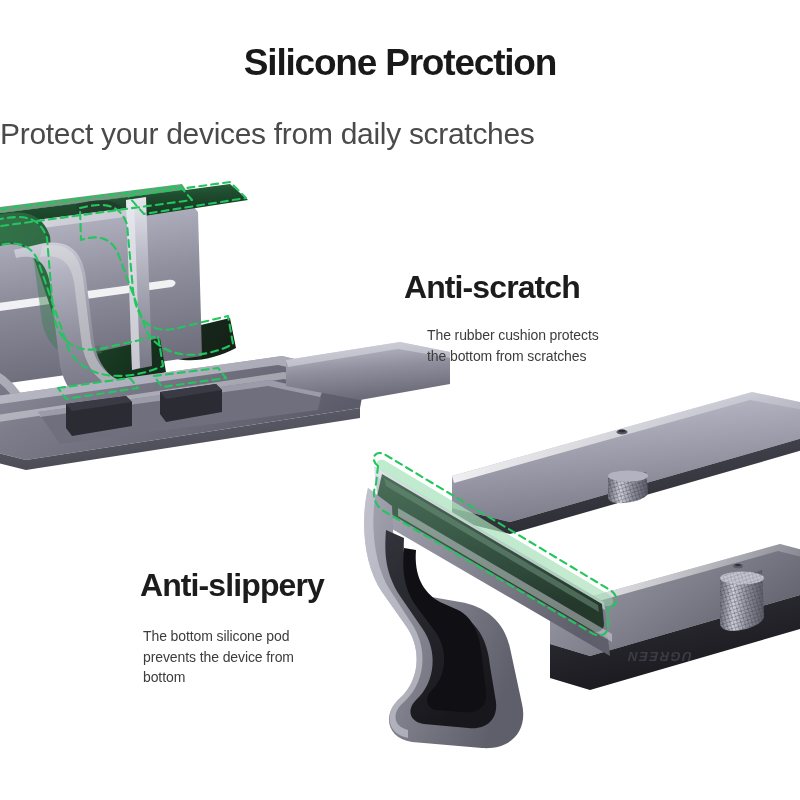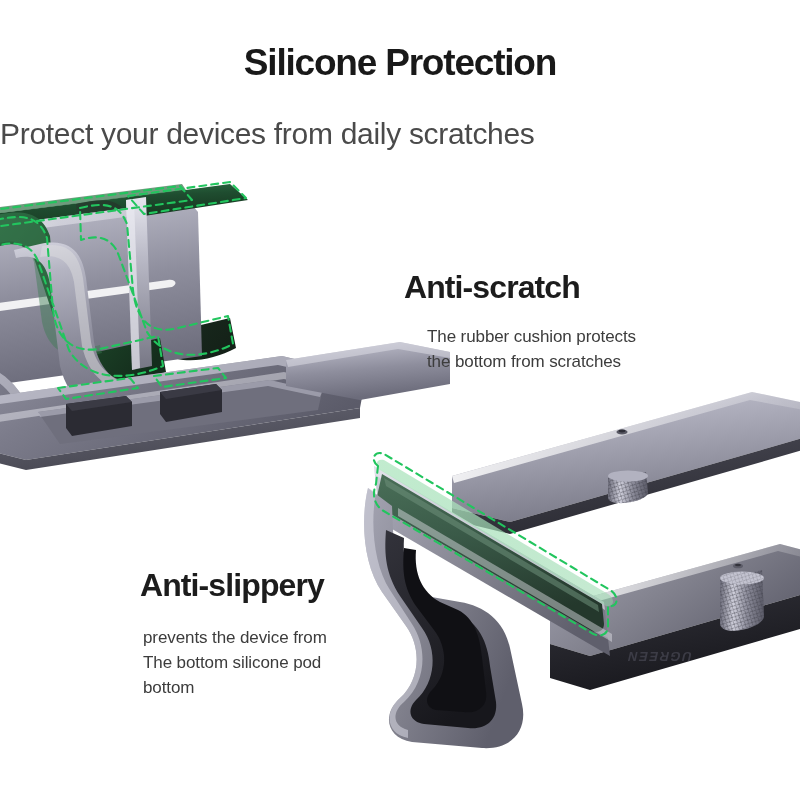--- a/index.html
+++ b/index.html
@@ -24,21 +24,21 @@
     text-align:left;
     font-size:30px; font-weight:400; letter-spacing:-0.3px;
     color:#4a4a4a; line-height:1.2;
   }
   .feature{ position:absolute; }
   .feature-title{
     font-size:32px; font-weight:bold; letter-spacing:-0.9px;
     color:#1c1c1c; line-height:1.1; white-space:nowrap;
   }
   .feature-body{
-    font-size:17px; font-weight:400; color:#3c3c3c;
+    font-size:14px; font-weight:400; color:#3c3c3c;
     line-height:1.47; letter-spacing:-0.1px;
   }
   #feature-scratch{ left:404px; top:238px;margin-top:32px; }
   #feature-scratch .feature-body{ margin-top:20px; margin-left:23px; }
   #feature-slippery{ left:140px; top:568px; }
   #feature-slippery .feature-body{ margin-top:23px; margin-left:3px; }
 
   
   svg.art{ position:absolute; display:block; }
   #art-top{ left:-70px; top:160px; }
@@ -327,19 +327,19 @@
     <div class="feature-title">Anti-scratch</div>
     <div class="feature-body">
       <div>The rubber cushion protects</div>
       <div>the bottom from scratches</div>
     </div>
   </div>
 
   <div class="feature" id="feature-slippery">
     <div class="feature-title">Anti-slippery</div>
     <div class="feature-body">
+      <div>The bottom silicone pod</div>
       <div>prevents the device from</div>
-      <div>The bottom silicone pod</div>
       <div>bottom</div>
     </div>
   </div>
 
 </div>
 
 </body></html>

